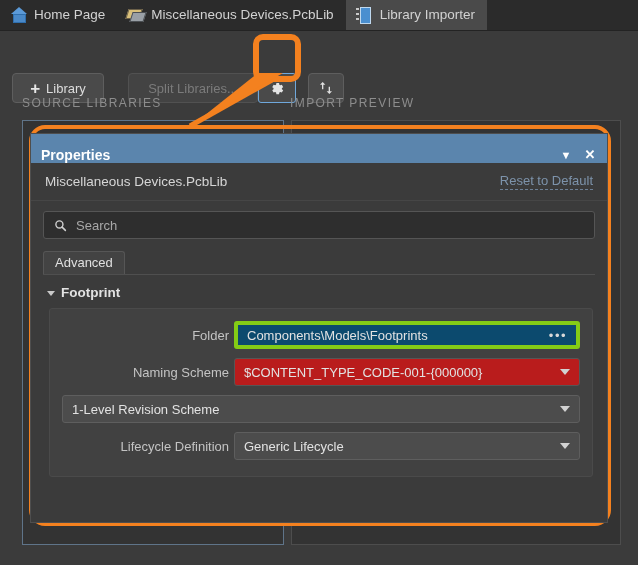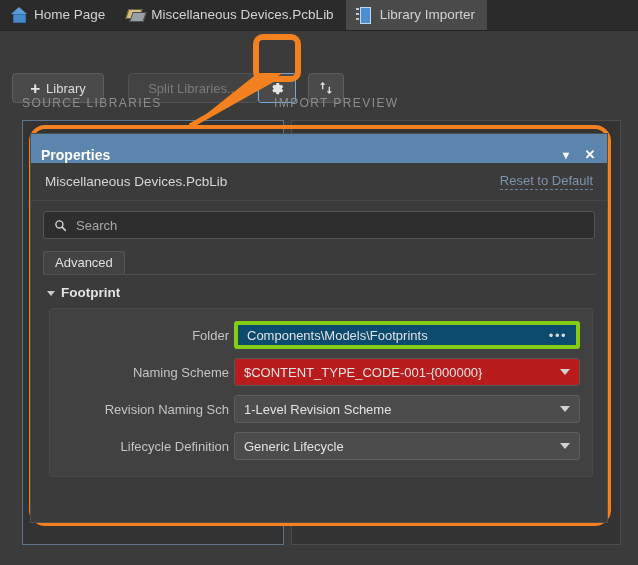--- a/index.html
+++ b/index.html
@@ -82,21 +82,21 @@
   #btn-swap { left: 308px; width: 36px; }
 
   .gear-svg, .swap-svg { display:block; }
 
   
   .sect {
     position: absolute; font-size: 12px; letter-spacing: 1.4px;
     color: #8d8d8d;
   }
   #sect-src { left: 22px; top: 96px; }
-  #sect-prev { left: 274px; top: 96px; }
+  #sect-prev { left: 290px; top: 96px; }
 
   .pane {
     position: absolute; background: #333333; border: 1px solid #4d4d4d;
   }
   #pane-src  { left: 22px; top: 120px; width: 262px; height: 425px; border-color:#5f7489; }
   #pane-prev { left: 291px; top: 120px; width: 330px; height: 425px; }
 
   
   #callout { position:absolute; left:0; top:0; width:638px; height:565px; pointer-events:none; }
 
@@ -277,21 +277,20 @@
 
       <div class="frow">
         <div class="flabel">Naming Scheme</div>
         <div class="fctl select-dark">
           <span class="fval">$CONTENT_TYPE_CODE-001-{000000}</span>
           <span class="dncaret"></span>
         </div>
       </div>
 
       <div class="frow">
-        <div class="flabel">Revision Naming Sch</div>
         <div class="fctl select-light">
           <span class="fval">1-Level Revision Scheme</span>
           <span class="dncaret"></span>
         </div>
       </div>
 
       <div class="frow">
         <div class="flabel">Lifecycle Definition</div>
         <div class="fctl select-light">
           <span class="fval">Generic Lifecycle</span>

